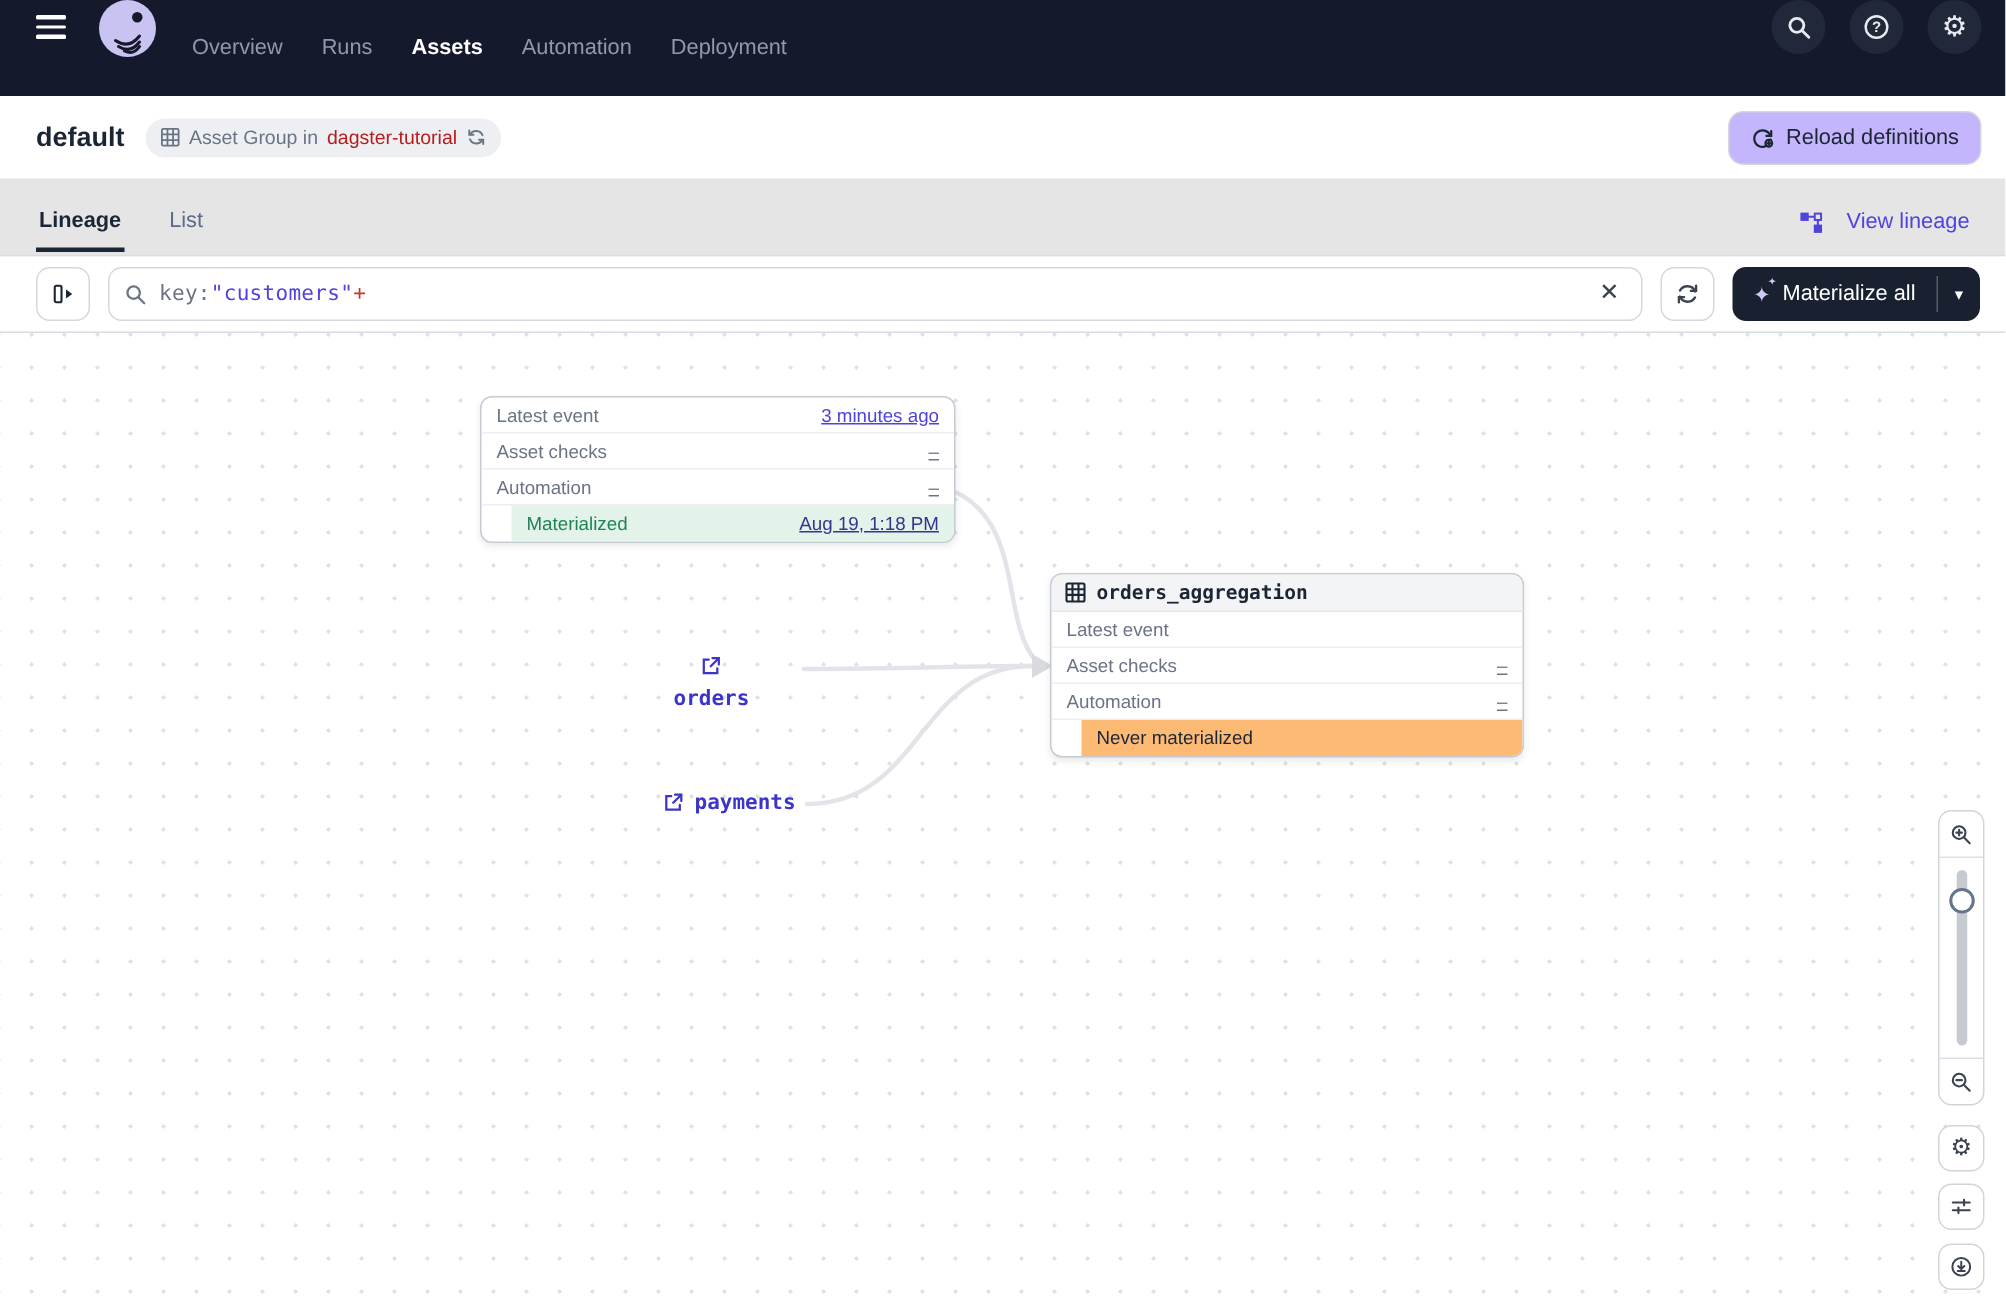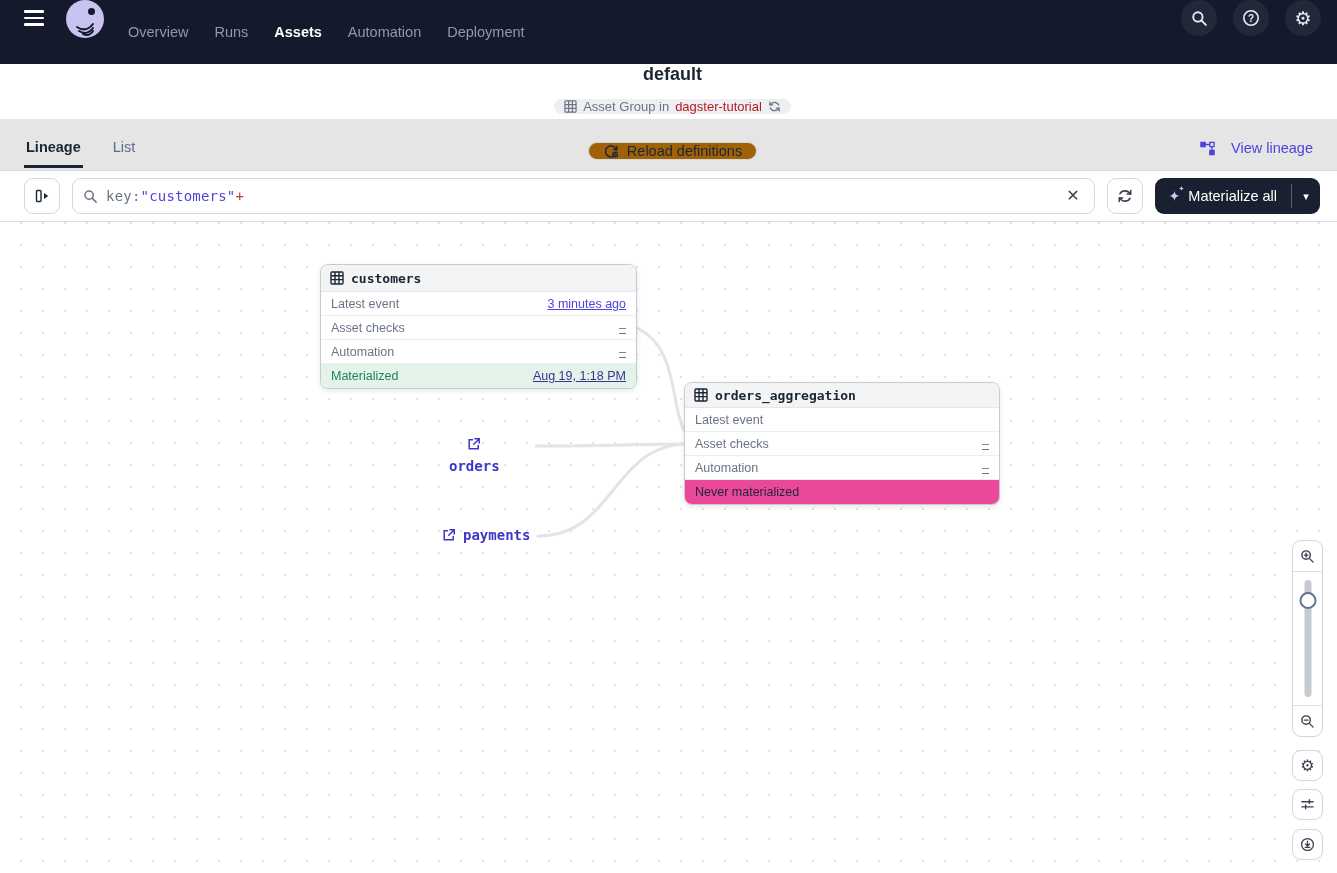--- a/index.html
+++ b/index.html
@@ -16,26 +16,26 @@
   .logo svg { position:absolute; left:0; top:0; }
   .navlinks { display:flex; gap:26px; margin-left:8px; }
   .navlink { font-size:14.5px; color:#8f99ad; background:none; border:none; cursor:pointer; font-family:inherit; }
   .navlink.active { color:#fff; font-weight:bold; }
   .topnav .spacer { flex:1; }
   .nav-iconbtn { width:36px; height:36px; border-radius:50%; background:#202839; border:none; color:#e8eaf0; display:flex; align-items:center; justify-content:center; cursor:pointer; margin-left:8px; }
   .nav-iconbtn svg { display:block; }
   .gear-glyph { font-size:19px; line-height:1; color:#e8eaf0; }
 
   
-  .header-row { height:55px; display:flex; align-items:center; padding:0 16px 0 24px; gap:14px; background:#fff;flex-direction:column; }
+  .header-row { height:55px; display:flex; align-items:center; padding:0 16px 0 24px; gap:14px; background:#fff; }
   .page-title { font-size:18px; font-weight:bold; color:#1b2635; }
   .group-badge { display:flex; align-items:center; gap:6px; background:#edeff2; border-radius:13px; height:26px; padding:0 10px; font-size:13px; color:#6a7485; }
   .group-badge a { color:#b91c1c; text-decoration:none; cursor:pointer; }
   .header-row .spacer { flex:1; }
-  .reload-btn { display:flex; align-items:center; gap:8px; height:36px; padding:0 14px; border:1px solid #d4d8de; border-radius:10px; background:#a16207; font-size:14.5px; color:#1b2635; cursor:pointer; font-family:inherit; }
+  .reload-btn { display:flex; align-items:center; gap:8px; height:36px; padding:0 14px; border:1px solid #d4d8de; border-radius:10px; background:#c4b5fd; font-size:14.5px; color:#1b2635; cursor:pointer; font-family:inherit; }
 
   
   .tabs-row { height:52px; display:flex; align-items:flex-end; padding:0 24px; border-bottom:1px solid #d9dce1; background:#e5e5e5; }
   .tab { background:none; border:none; font-family:inherit; font-size:14.5px; padding:0 2px 10px 2px; margin-right:28px; margin-bottom:2px; color:#5c6b8a; cursor:pointer; border-bottom:3px solid transparent; }
   .tab.active { color:#1b2635; font-weight:bold; border-bottom-color:#1b2635; }
   .tabs-row .spacer { flex:1; }
   .view-lineage { display:flex; align-items:center; gap:16px; color:#4f43dd; font-size:14.5px; text-decoration:none; padding-bottom:14px; cursor:pointer; }
 
   
   .toolbar { height:51px; display:flex; align-items:center; gap:12px; padding:0 17px 0 24px; border-bottom:1px solid #d9dce1; background:#fff; }
@@ -56,28 +56,28 @@
   
   .canvas { position:relative; width:1337px; height:651px; background:#fff;
     background-image:radial-gradient(circle, #e1e2e6 1.3px, transparent 1.5px);
     background-size:22px 22px; background-position:10px 12px; overflow:hidden; }
   .edges { position:absolute; left:0; top:0; }
 
   .asset-node { position:absolute; background:#fff; border:1px solid #c6cbd3; border-radius:8px; box-shadow:0 2px 5px rgba(20,26,43,0.10); overflow:hidden; cursor:pointer; }
   .node-header { display:flex; align-items:center; gap:7px; background:#f2f4f6; padding:0 9px; border-bottom:1px solid #e3e6ea; }
   .node-title { font-family:"DejaVu Sans Mono", monospace; font-weight:bold; font-size:13px; color:#1b2635; }
   .node-row { display:flex; align-items:center; justify-content:space-between; height:24px; padding:0 10px; border-bottom:1px solid #eceef1; font-size:12.5px; }
-  .node-row:last-child { border-bottom:none; }
+  .node-row:last-child { border-bottom:none;margin-left:20px; }
   .rl { color:#6a7485; }
   .rv { color:#6a7485;text-decoration:underline; }
   .rv.link { color:#4f43dd; }
   .row-materialized { background:#e3f3ea; }
   .row-materialized .rl { color:#1e8555; }
   .row-materialized .rv { color:#38348f; }
-  .row-never { background:#ec4899; }
+  .row-never { background:#fdba74; }
   .row-never .rl { color:#1b2635; }
 
   .ext-link { position:absolute; display:flex; align-items:center; gap:7px; color:#3d35c9; font-family:"DejaVu Sans Mono", monospace; font-weight:bold; font-size:14px; cursor:pointer; }
 
   .zoom-panel { position:absolute; left:1292px; top:540px; width:31px; height:197px; background:#fff; border:1px solid #d0d5db; border-radius:9px; display:flex; flex-direction:column; }
   .zoom-btn { height:31px; background:none; border:none; display:flex; align-items:center; justify-content:center; cursor:pointer; flex:none; }
   .zoom-btn.top { border-bottom:1px solid #dcdfe4; }
   .zoom-btn.bottom { border-top:1px solid #dcdfe4; }
   .zoom-slider { flex:1; position:relative; }
   .zoom-track { position:absolute; left:50%; transform:translateX(-50%); top:8px; bottom:8px; width:7px; border-radius:4px; background:#c6cad1; }
@@ -207,46 +207,39 @@
 <div class="canvas">
 
   <svg class="edges" width="1337" height="651" viewBox="0 0 1337 651" fill="none">
     <path d="M637 106 C683 128 667 193 691 219" stroke="#e2e4e9" stroke-width="3" stroke-linecap="round"></path>
     <path d="M536 224 C600 224 640 222 688 222" stroke="#e2e4e9" stroke-width="3" stroke-linecap="round"></path>
     <path d="M538 314 C615 314 612 222 688 222" stroke="#e2e4e9" stroke-width="3" stroke-linecap="round"></path>
     <path d="M688 214 L702 222 L688 230 Z" fill="#d8dadf"></path>
   </svg>
 
   <div class="asset-node" style="left:320px; top:42px; width:317px;">
-    <div class="node-header" style="height:27px;">
-      <svg width="14" height="14" viewBox="0 0 14 14" fill="none" stroke="#1b2635" stroke-width="1.4">
-          <rect x="1" y="1" width="12" height="12" rx="1"></rect>
-          <path d="M1 4.8h12M1 8.6h12M5 1v12M9 1v12"></path>
-        </svg>
-      <span class="node-title">customers</span>
-    </div>
     <div class="node-row">
       <span class="rl">Latest event</span>
         <span class="rv link">3 minutes ago</span>
     </div>
     <div class="node-row">
       <span class="rl">Asset checks</span>
         <span class="rv">–</span>
     </div>
     <div class="node-row">
       <span class="rl">Automation</span>
         <span class="rv">–</span>
     </div>
     <div class="node-row row-materialized">
       <span class="rl">Materialized</span>
         <span class="rv">Aug 19, 1:18 PM</span>
     </div>
   </div>
 
-  <div class="asset-node" style="left:684px; top:160px; width:316px;">
+  <div class="asset-node" style="left:700px; top:160px; width:316px;">
     <div class="node-header" style="height:25px;">
       <svg width="14" height="14" viewBox="0 0 14 14" fill="none" stroke="#1b2635" stroke-width="1.4">
           <rect x="1" y="1" width="12" height="12" rx="1"></rect>
           <path d="M1 4.8h12M1 8.6h12M5 1v12M9 1v12"></path>
         </svg>
       <span class="node-title">orders_aggregation</span>
     </div>
     <div class="node-row">
       <span class="rl">Latest event</span>
         <span class="rv"></span>

